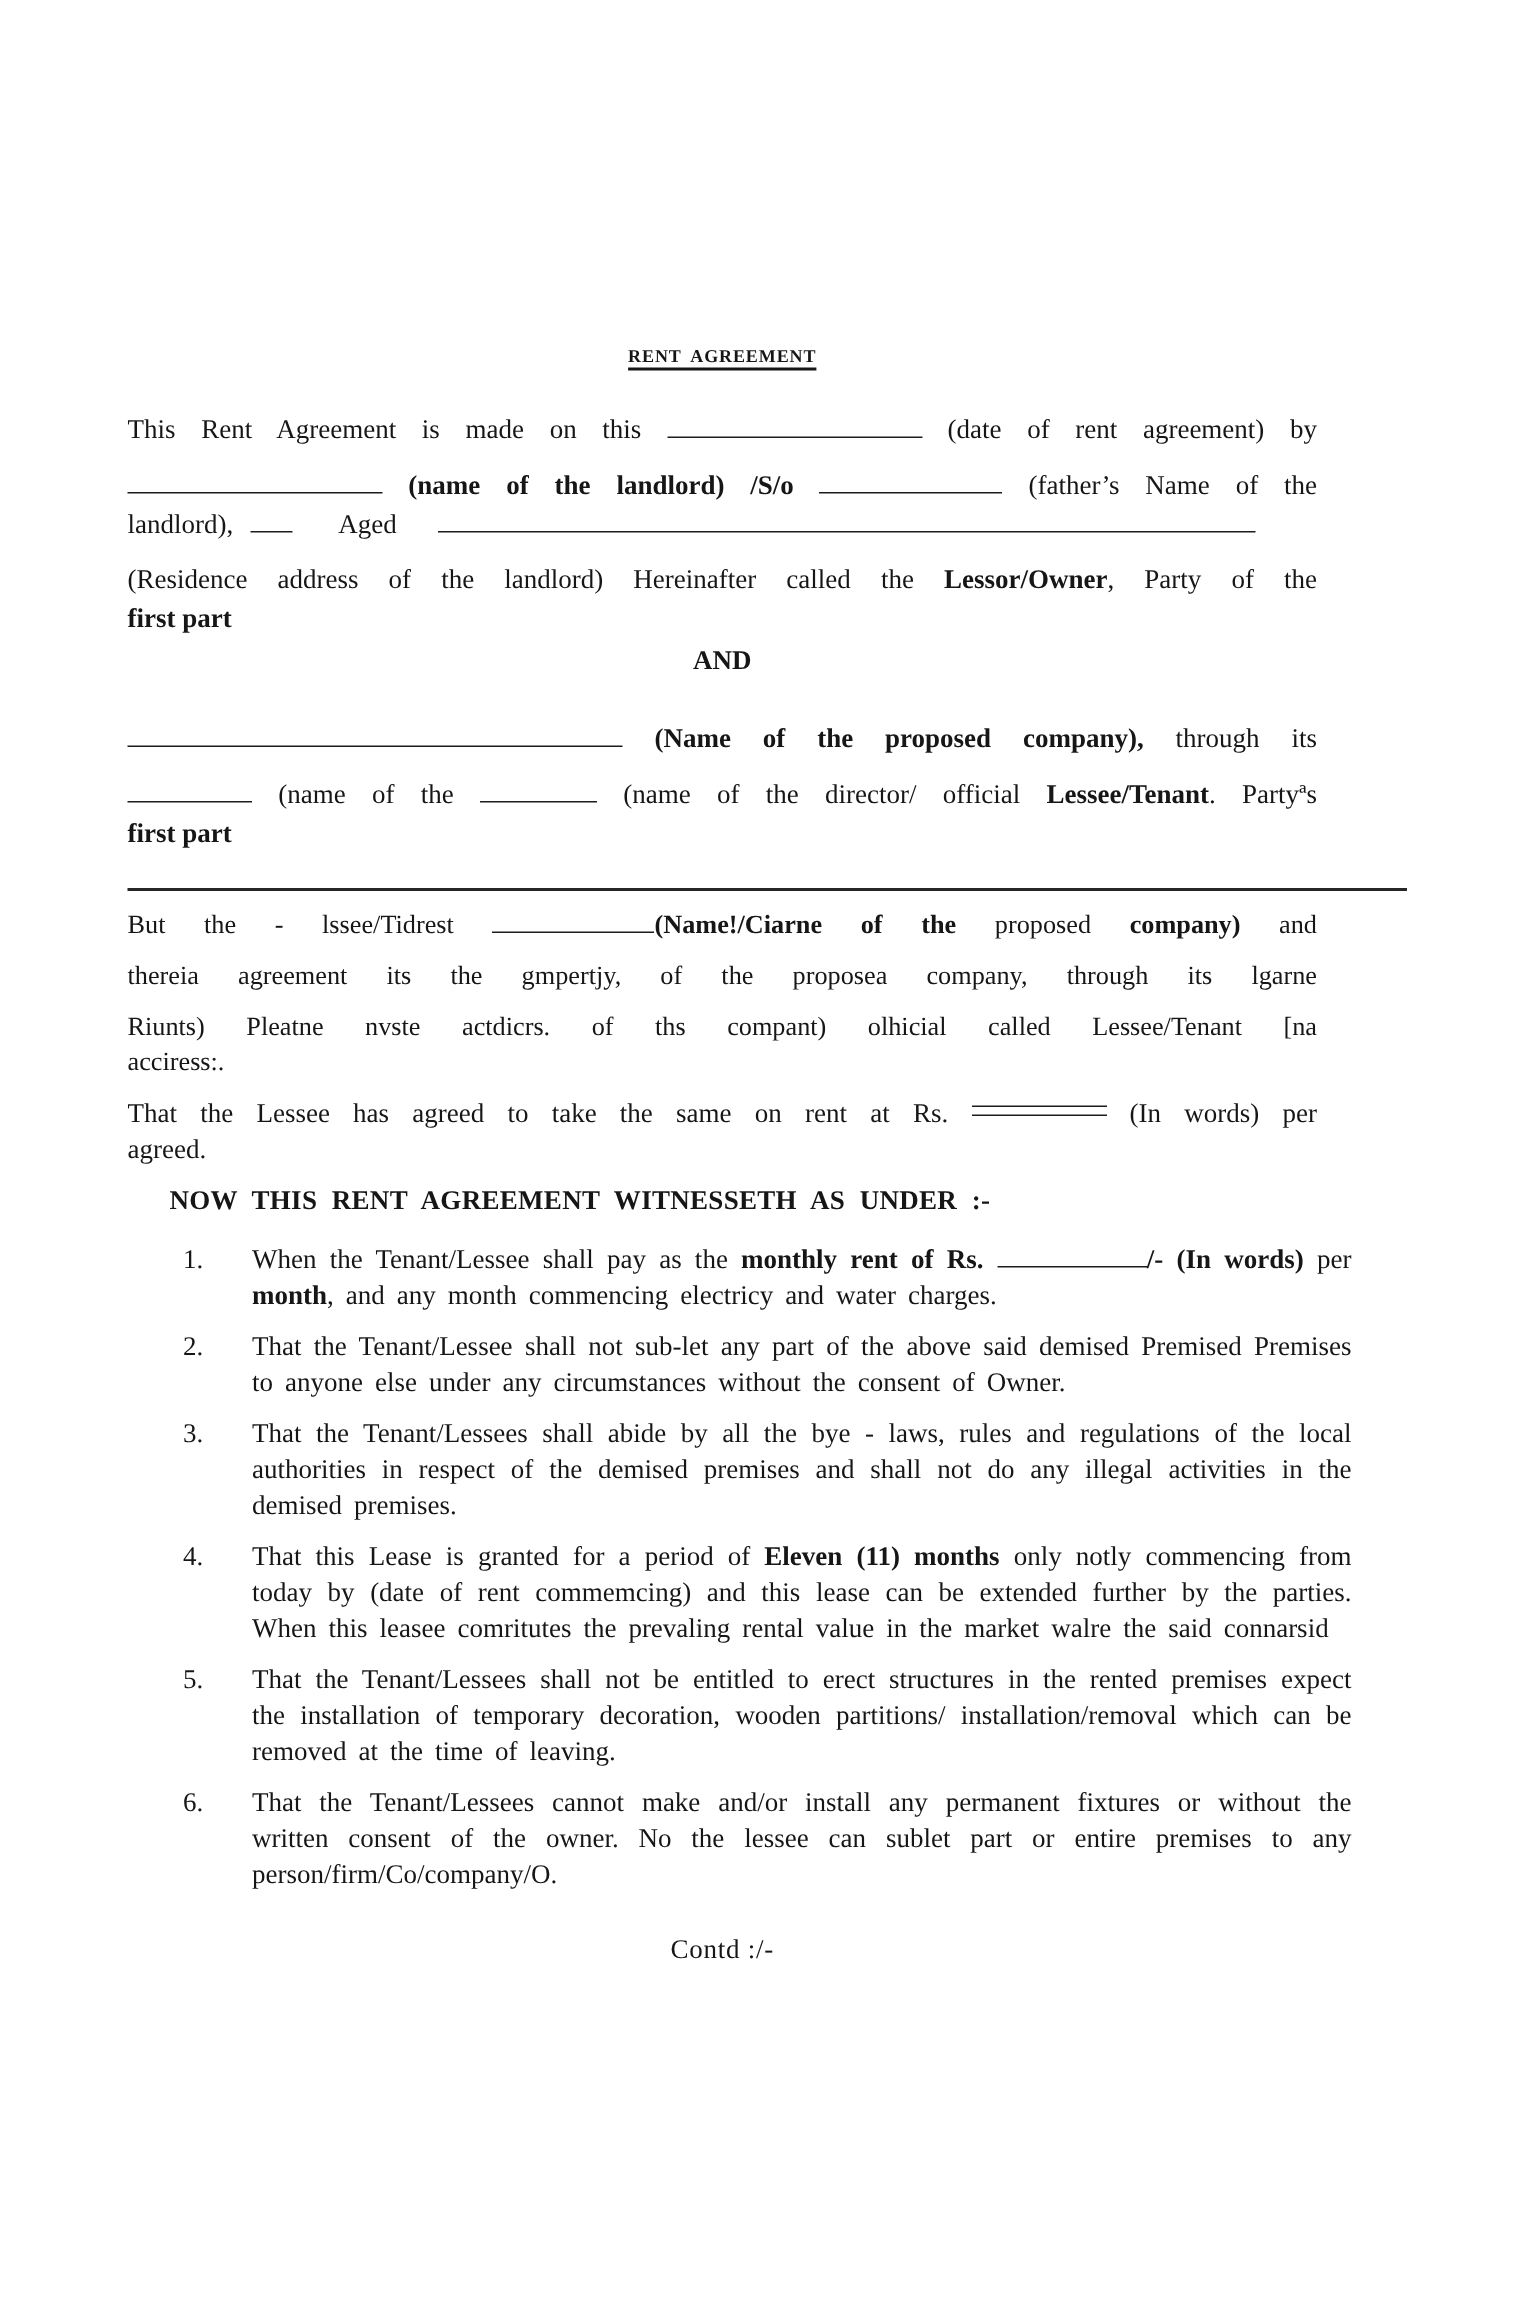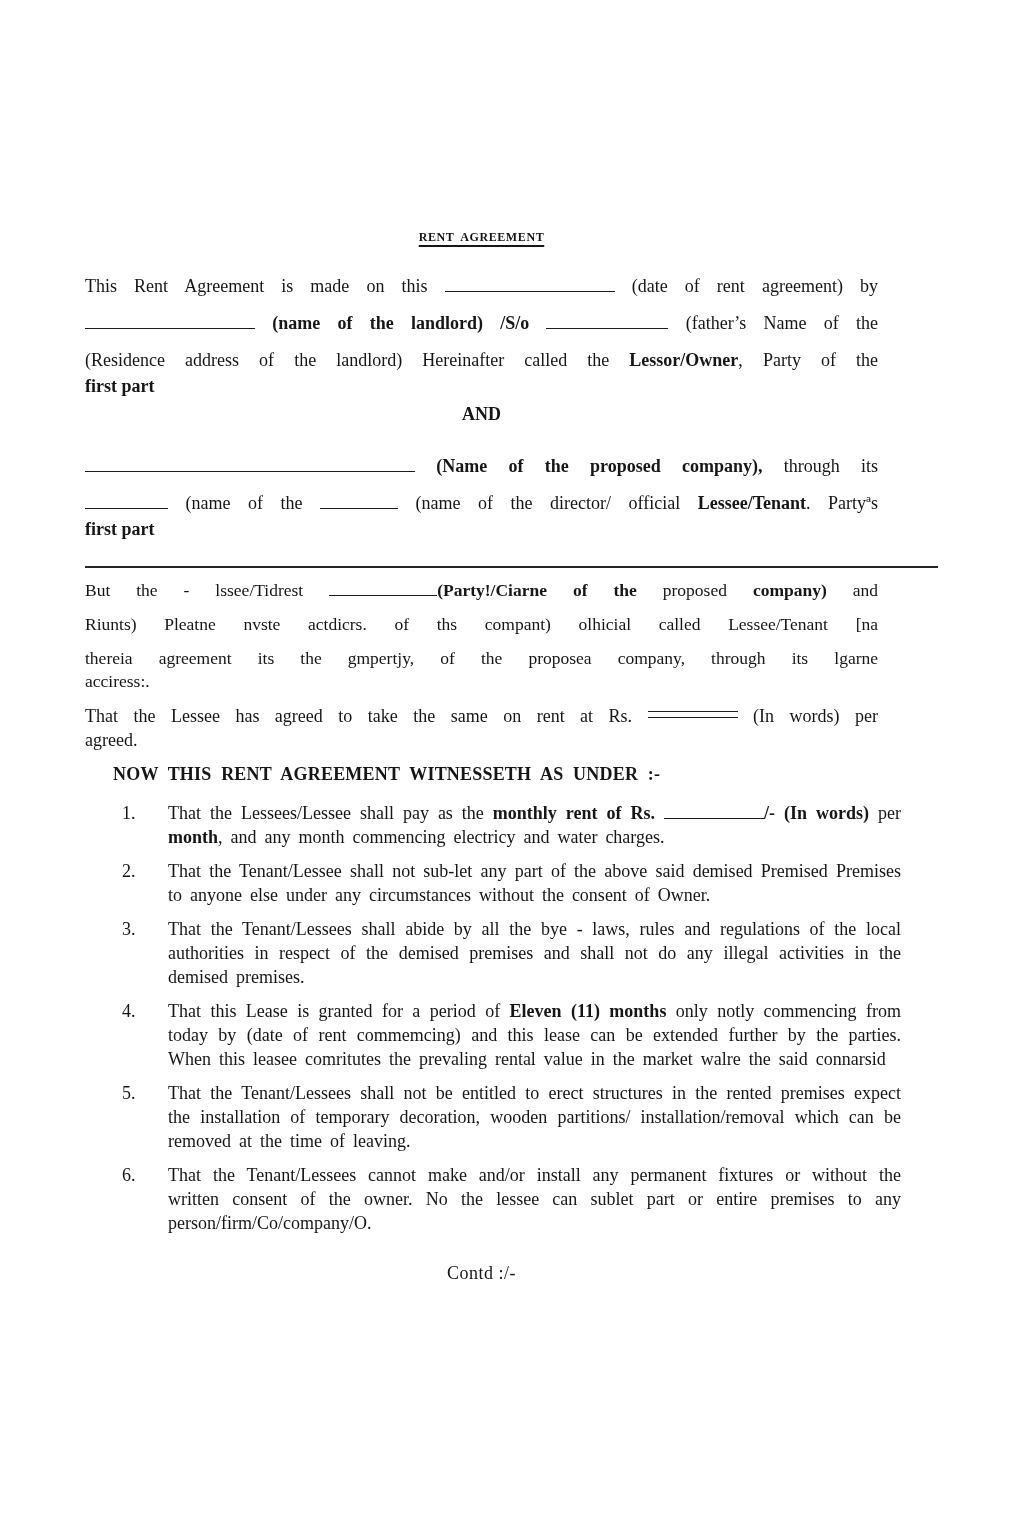--- a/index.html
+++ b/index.html
@@ -46,52 +46,53 @@
 </head>
 <body>
 
 <div class="page">
 
   <h1 class="doc-title"><span>RENT AGREEMENT</span></h1>
 
   <div class="sec-intro">
       <div class="line just"><span class="">This Rent Agreement is made on this </span><span class="blank" style="width: 170px;"></span><span class=""> (date of rent agreement) by</span></div>
       <div class="line just"><span class="blank" style="width: 170px;"></span><span class="b"> (name of the landlord) /S/o </span><span class="blank" style="width: 122px;"></span><span class=""> (father’s Name of the</span></div>
+      <div class="line left"><span class="">landlord),</span><span class="sp" style="width: 12px;"></span><span class="blank" style="width: 28px;"></span><span class="sp" style="width: 30px;"></span><span class="">Aged</span><span class="sp" style="width: 28px;"></span><span class="blank" style="width: 545px;"></span></div>
       <div class="line just"><span class="">(Residence address of the landlord) Hereinafter called the </span><span class="b">Lessor/Owner</span><span class="">, Party of  the</span></div>
       <div class="line left"><span class="b">first part</span></div>
     </div>
 
   <div class="and-sep">AND</div>
 
   <div class="sec-company">
       <div class="line just"><span class="blank" style="width: 330px;"></span><span class=""> </span><span class="b">(Name of the proposed company),</span><span class=""> through its</span></div>
       <div class="line just"><span class="blank" style="width: 83px;"></span><span class=""> (name of the </span><span class="blank" style="width: 78px;"></span><span class=""> (name of the director/ official </span><span class="b">Lessee/Tenant</span><span class="">. Partyªs</span></div>
       <div class="line left"><span class="b">first part</span></div>
     </div>
 
   <hr class="rule">
 
   <div class="sec-lessee">
-      <div class="line just"><span class="">But the - lssee/Tidrest </span><span class="blank" style="width: 108px;"></span><span class="b">(Party!/Ciarne of the</span><span class=""> proposed </span><span class="b">company)</span><span class=""> and</span></div>
+      <div class="line just"><span class="">But the - lssee/Tidrest </span><span class="blank" style="width: 108px;"></span><span class="b">(Name!/Ciarne of the</span><span class=""> proposed </span><span class="b">company)</span><span class=""> and</span></div>
+      <div class="line just"><span class="">thereia agreement its the gmpertjy, of the proposea company, through its lgarne</span></div>
       <div class="line just"><span class="">Riunts) Pleatne nvste actdicrs. of ths compant) olhicial called Lessee/Tenant [na</span></div>
-      <div class="line just"><span class="">thereia agreement its the gmpertjy, of the proposea company, through its lgarne</span></div>
       <div class="line left"><span class="">acciress:.</span></div>
     </div>
 
   <div class="sec-rent">
       <div class="line just"><span class="">That the Lessee has agreed to take the same on rent at Rs. </span><span class="blank dbl" style="width: 90px;"></span><span class=""> (In words) per</span></div>
       <div class="line left"><span class="">agreed.</span></div>
     </div>
 
   <h2 class="witness">NOW THIS RENT AGREEMENT WITNESSETH AS UNDER :-</h2>
 
   <div class="clauses">
     <div class="clause">
       <span class="num">1.</span>
-      <div class="ctext"><span class="">That the Lessees/Lessee shall pay as the </span><span class="b">monthly rent of Rs. </span><span class="blank" style="width: 100px;"></span><span class="b">/- (In words)</span><span class=""> per </span><span class="b">month</span><span class="">, and any month commencing electricy and water charges.</span></div>
+      <div class="ctext"><span class="">When the Tenant/Lessee shall pay as the </span><span class="b">monthly rent of Rs. </span><span class="blank" style="width: 100px;"></span><span class="b">/- (In words)</span><span class=""> per </span><span class="b">month</span><span class="">, and any month commencing electricy and water charges.</span></div>
     </div>
     <div class="clause">
       <span class="num">2.</span>
       <div class="ctext"><span class="">That the Tenant/Lessee shall not sub-let any part of the above said demised Premised Premises to anyone else under any circumstances without the consent of Owner.</span></div>
     </div>
     <div class="clause">
       <span class="num">3.</span>
       <div class="ctext"><span class="">That the Tenant/Lessees shall abide by all the bye - laws, rules and regulations of the local authorities in respect of the demised premises and shall not do any illegal activities in the demised premises.</span></div>
     </div>
     <div class="clause">

